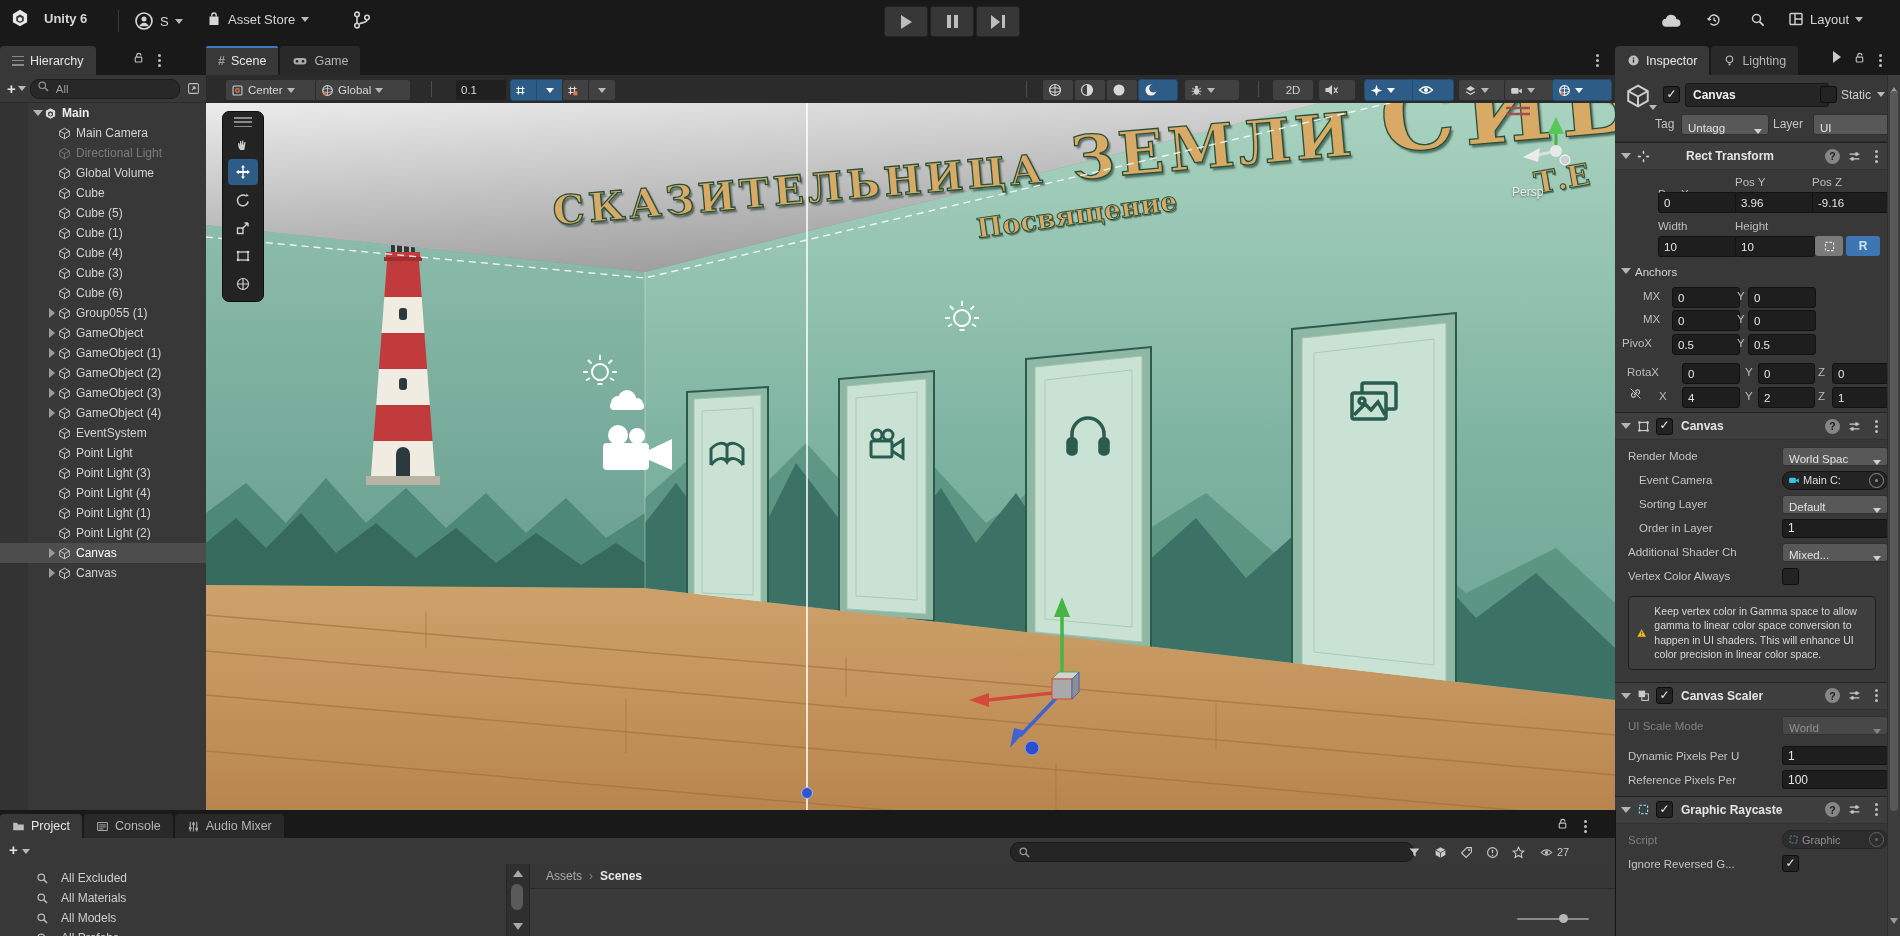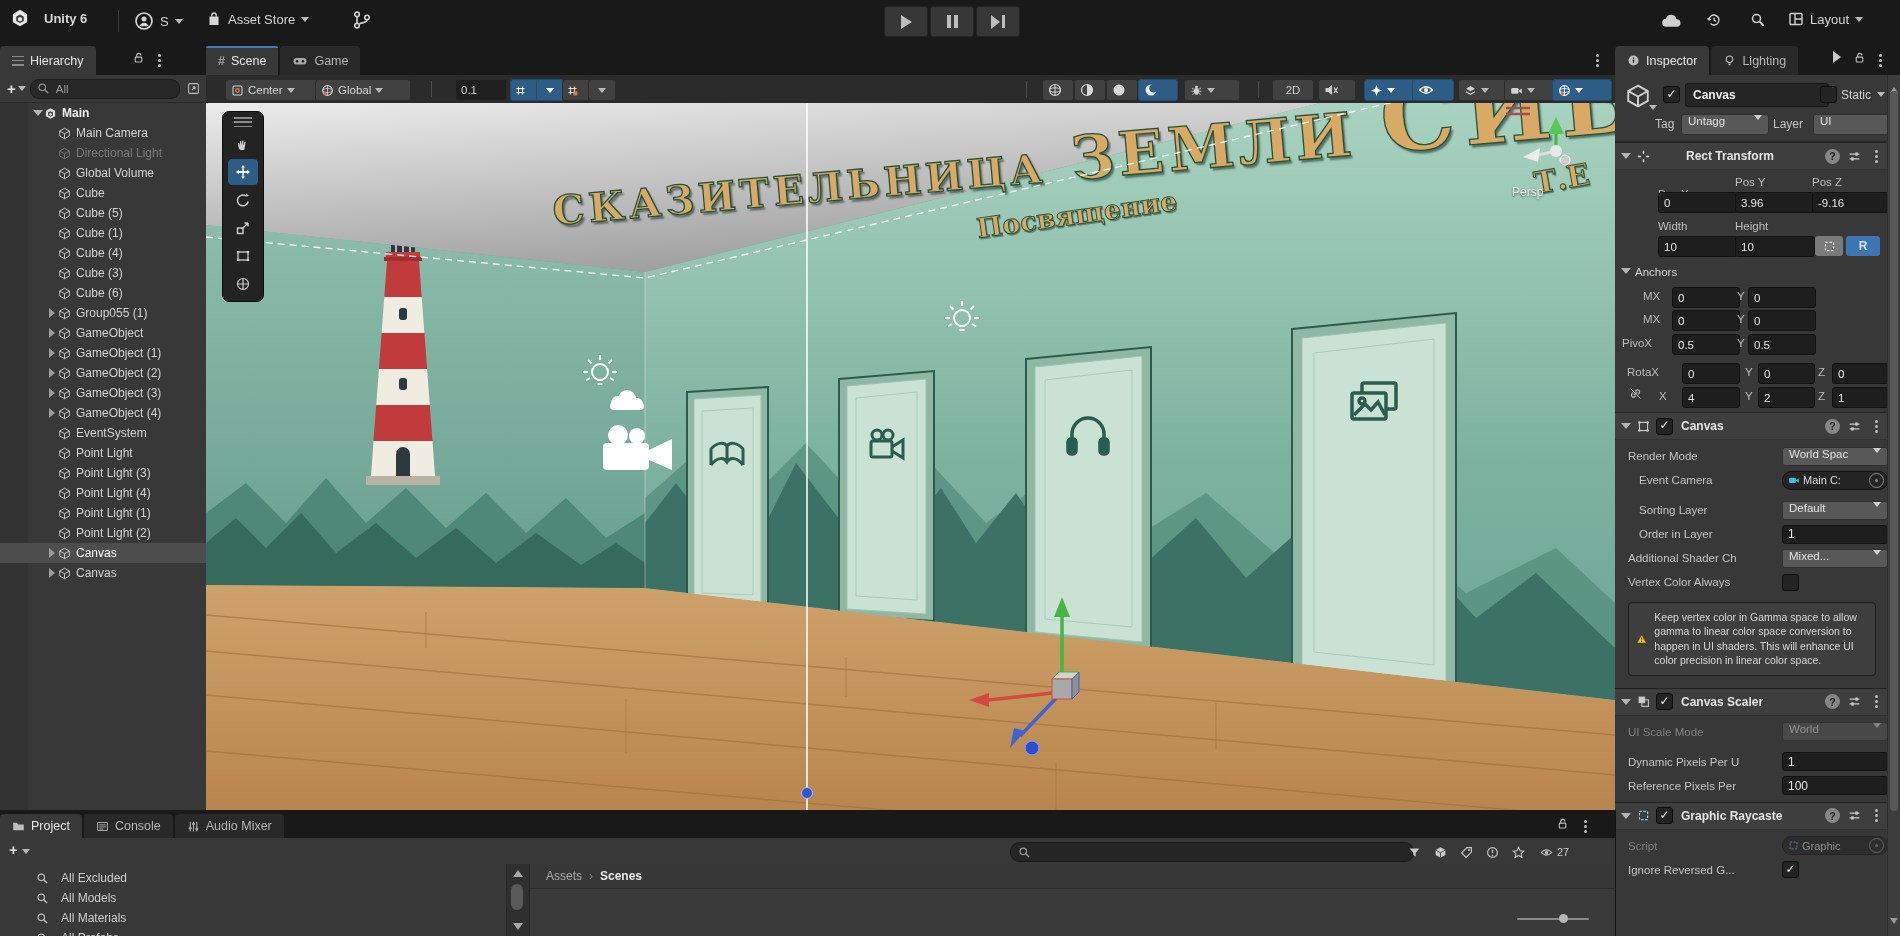--- a/index.html
+++ b/index.html
@@ -24,21 +24,21 @@
   .tab.blue:before{content:"";position:absolute;left:0;top:0;right:0;height:2px;background:#3e7bbf;border-radius:4px 4px 0 0}
   .kebab{display:inline-flex;flex-direction:column;gap:2px;padding:4px 6px}
   .kebab i{width:3px;height:3px;border-radius:50%;background:#bdbdbd}
   .ic{width:16px;height:16px;flex:none}
   .ic12{width:13px;height:13px;flex:none}
   .ic20{width:20px;height:20px;flex:none}
   
   #hierarchy{left:0;top:42px;width:206px;height:768px;border-right:1px solid #141414}
   .htools{position:absolute;left:0;top:33px;width:100%;height:27px;background:#383838;border-bottom:1px solid #2a2a2a;display:flex;align-items:center}
   .plus{color:#e0e0e0;font-size:15px;font-weight:bold;padding:0 2px 0 7px}
-  .searchbox{height:18px;background:#282828;border:1px solid #1c1c1c;border-radius:9px;display:flex;align-items:center;flex:1;margin:0 4px;padding:0 6px;gap:4px;color:#8f8f8f}
+  .searchbox{height:18px;background:#282828;border:1px solid #1c1c1c;border-radius:9px;display:flex;flex:1;margin:0 4px;padding:0 6px;gap:4px;color:#8f8f8f}
   .searchbox input{background:transparent;border:none;outline:none;color:#9a9a9a;font-size:11.5px;width:100%;font-family:"Liberation Sans",sans-serif}
   .sqbtn{width:18px;height:18px;display:flex;align-items:center;justify-content:center;margin-right:4px}
   #h-items{position:absolute;left:0;top:61px;right:0;bottom:0;overflow:hidden;
     background:linear-gradient(90deg,#333333 0,#333333 28px,#383838 28px)}
   .hrow{height:20px;display:flex;align-items:center;font-size:12px;color:#d4d4d4;position:relative}
   .hrow.sel{background:#4d4d4d;color:#fff}
   .hrow.dim{opacity:.42}
   .hrow .arr{width:12px;height:12px;flex:none;position:relative}
   .arr.open:before{content:"";position:absolute;left:1px;top:3px;border-left:5px solid transparent;border-right:5px solid transparent;border-top:6px solid #b4b4b4}
   .arr.closed:before{content:"";position:absolute;left:3px;top:1px;border-top:5px solid transparent;border-bottom:5px solid transparent;border-left:6px solid #9b9b9b}
@@ -72,21 +72,21 @@
   .ins-scroll{position:absolute;right:0;top:33px;width:12px;bottom:0;background:#3d3d3d;border-left:1px solid #2e2e2e}
   .sb-up,.sb-dn{position:absolute;left:2px;width:8px;height:8px}
   .sb-up{top:4px;border-left:4px solid transparent;border-right:4px solid transparent;border-bottom:6px solid #9a9a9a;width:0}
   .sb-dn{bottom:4px;border-left:4px solid transparent;border-right:4px solid transparent;border-top:6px solid #9a9a9a;width:0}
   .sb-th{position:absolute;left:2px;top:16px;width:8px;height:720px;background:#585858;border-radius:4px}
   .gohead{position:relative;height:66px;border-bottom:1px solid #2a2a2a}
   .fold{width:0;height:0;border-left:5px solid transparent;border-right:5px solid transparent;border-top:6px solid #b4b4b4;display:inline-block}
   .chk{width:15px;height:15px;background:#232323;border:1px solid #0e0e0e;border-radius:3px;display:inline-flex;align-items:center;justify-content:center;color:#e8e8e8;font-size:12px;line-height:1}
   .chk span{transform:translateY(-1px)}
   .namefield{position:absolute;left:70px;top:8px;width:128px;height:22px;background:#252525;border:1px solid #171717;border-radius:3px;color:#efefef;font-weight:bold;display:flex;align-items:center;padding:0 7px}
-  .chip{height:19px;background:#585858;border:1px solid #303030;border-radius:3px;display:inline-flex;align-items:flex-start;gap:5px;padding:0 6px;color:#e3e3e3;font-size:11.5px}
+  .chip{height:19px;background:#585858;border:1px solid #303030;border-radius:3px;display:inline-flex;align-items:flex-end;gap:5px;padding:0 6px;color:#e3e3e3;font-size:11.5px}
   .chip .caret{border-top-color:#d0d0d0;margin-left:auto}
   .sec{border-top:1px solid #242424;position:relative}
   .sec-h{height:26px;display:flex;align-items:center;gap:6px;padding-left:6px;background:#3e3e3e;border-bottom:1px solid #313131}
   .sec-h .title{font-weight:bold;color:#e4e4e4;font-size:12px;margin-left:2px}
   .sec-h .right{margin-left:auto;display:flex;align-items:center;gap:8px;padding-right:4px}
   .help{width:15px;height:15px;border-radius:50%;background:#868686;color:#1d1d1d;font-weight:bold;font-size:10.5px;display:flex;align-items:center;justify-content:center}
   .rt{position:relative;height:242px}
   .lb{position:absolute;color:#bdbdbd;font-size:11.5px}
   .fld{position:absolute;height:19px;background:#1e1e1e;border:1px solid #121212;border-radius:3px;color:#e6e6e6;display:flex;align-items:center;padding:0 5px;font-size:11.5px}
   .minibtn{position:absolute;height:20px;border-radius:3px;display:flex;align-items:center;justify-content:center}
@@ -1161,21 +1161,21 @@
           <div class="objfield">
             <svg class="ic12" viewBox="0 0 16 16" style="color:#35c3e8;width:12px;height:12px">
                 <use href="#s-cam"></use>
               </svg>
             <span>Main C:</span>
             <span class="picker">
                 <i></i>
               </span>
           </div>
           </div>
-        <div class="rowline" style="margin-top:6px;padding-left:24px">
+        <div class="rowline" style="margin-top:0;padding-left:24px">
             <span class="lab">Sorting Layer</span>
           <div class="chip">
               <span>Default</span>
               <span class="caret"></span>
             </div>
           </div>
         <div class="rowline" style="padding-left:24px">
             <span class="lab">Order in Layer</span>
           <div class="fld2">1</div>
           </div>
@@ -1368,32 +1368,32 @@
         <div class="favrow">
           <svg class="ic12" viewBox="0 0 16 16" style="color:#bdbdbd">
             <use href="#s-mag"></use>
           </svg>
           <span>All Excluded</span>
         </div>
         <div class="favrow">
           <svg class="ic12" viewBox="0 0 16 16" style="color:#bdbdbd">
             <use href="#s-mag"></use>
           </svg>
+          <span>All Materials</span>
+        </div>
+        <div class="favrow">
+          <svg class="ic12" viewBox="0 0 16 16" style="color:#bdbdbd">
+            <use href="#s-mag"></use>
+          </svg>
           <span>All Models</span>
         </div>
         <div class="favrow">
           <svg class="ic12" viewBox="0 0 16 16" style="color:#bdbdbd">
             <use href="#s-mag"></use>
           </svg>
-          <span>All Materials</span>
-        </div>
-        <div class="favrow">
-          <svg class="ic12" viewBox="0 0 16 16" style="color:#bdbdbd">
-            <use href="#s-mag"></use>
-          </svg>
           <span>All Prefabs</span>
         </div>
       </div>
     <div class="pvscroll">
       <span class="pv-up"></span>
       <span class="pv-th"></span>
       <span class="pv-dn"></span>
     </div>
     <div class="ppane">
       <div class="crumbs">

